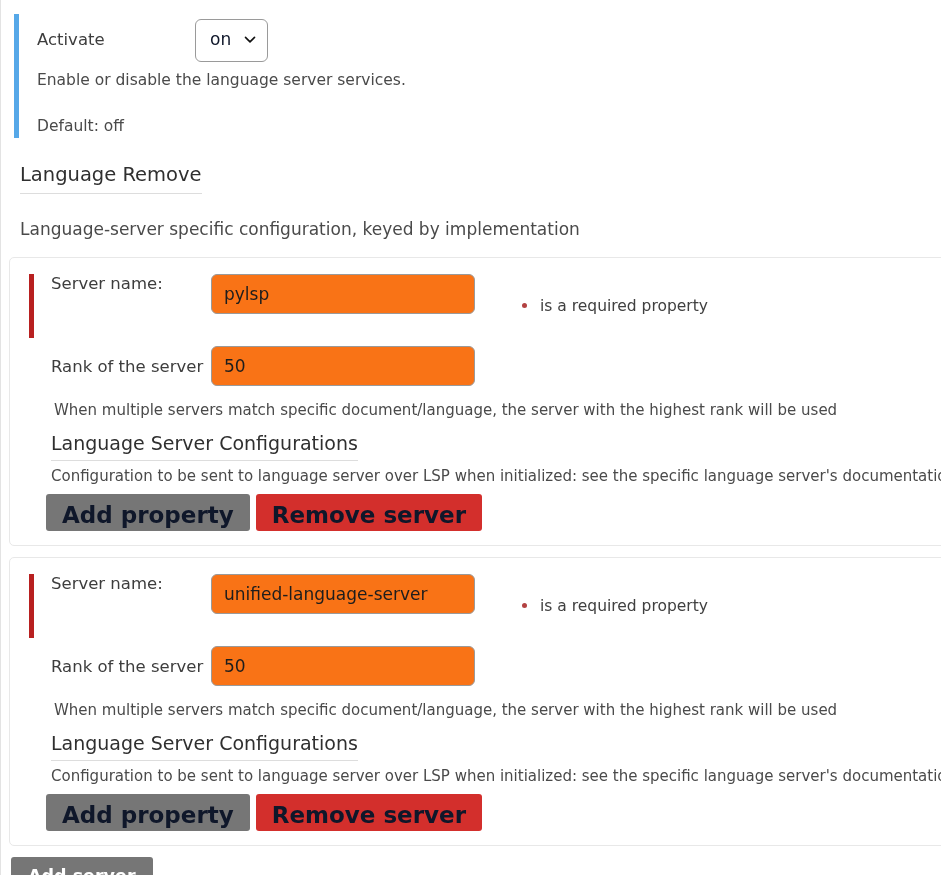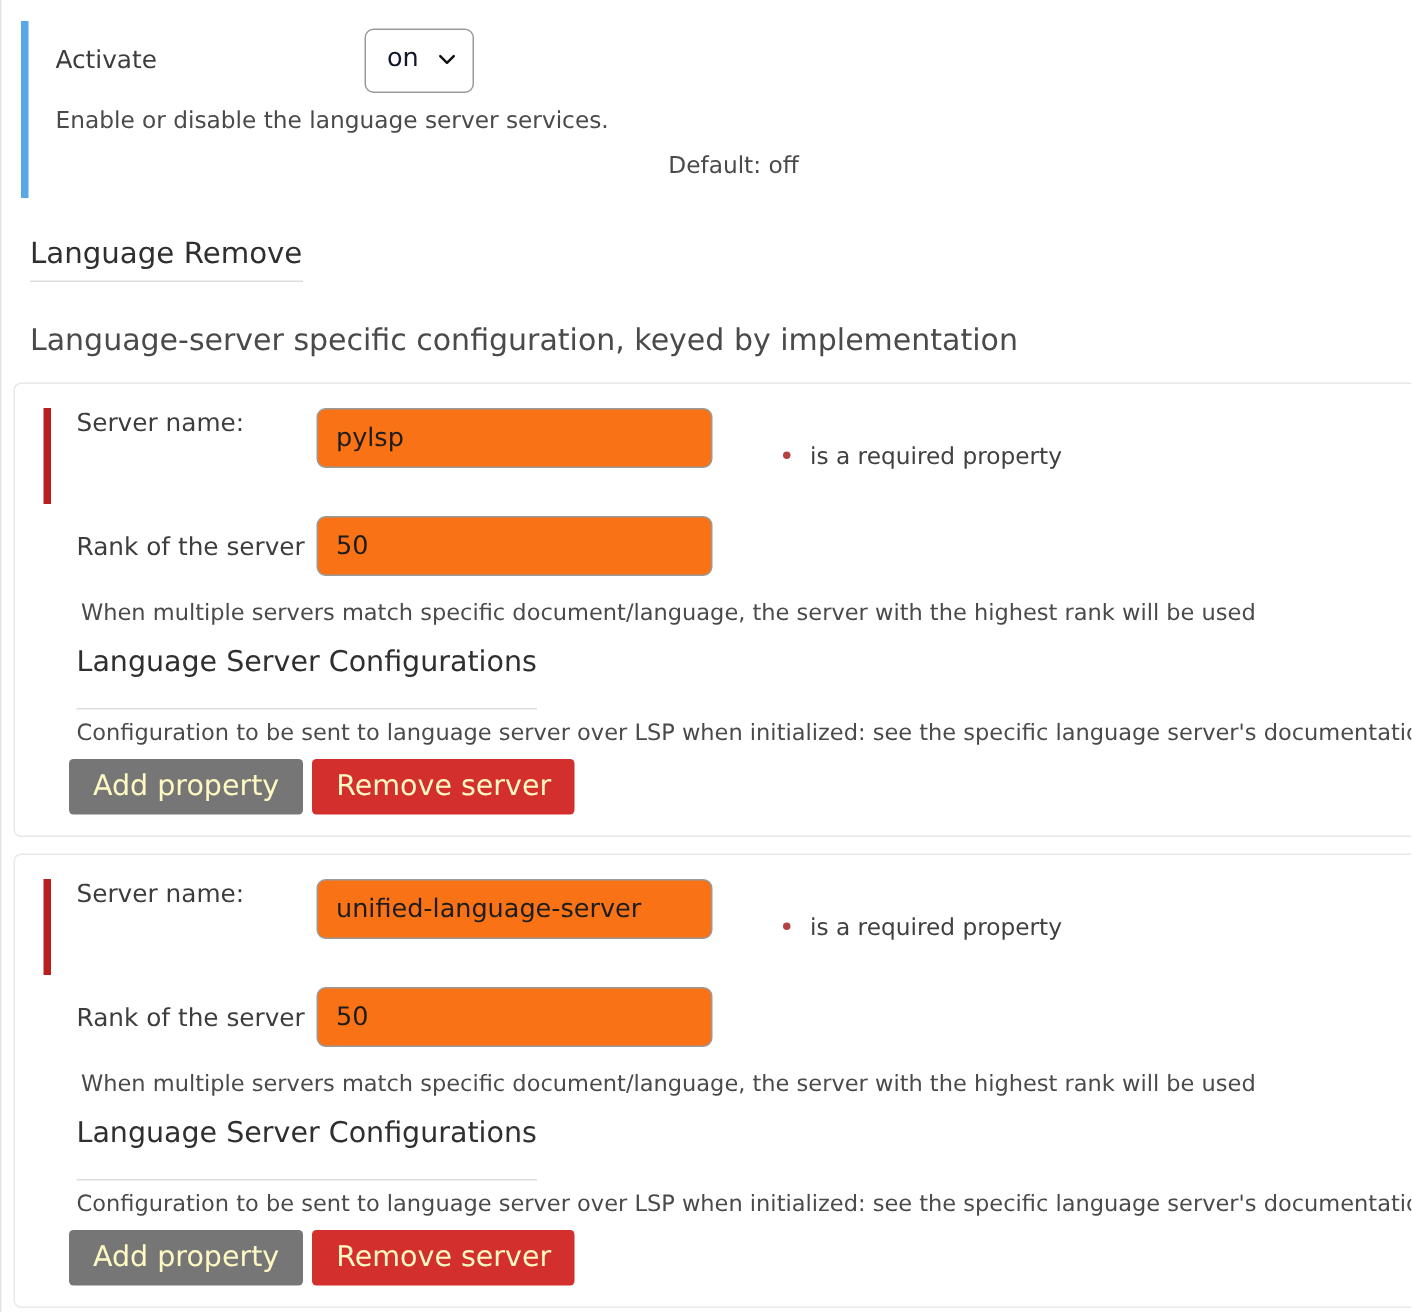--- a/index.html
+++ b/index.html
@@ -33,21 +33,20 @@
     margin: 14px 0 0 13px;
     padding-left: 18px;
     border-left: 5px solid #56a8e8;
     min-height: 118px;
     box-sizing: border-box;
   }
   .activate-row {
     display: flex;
     align-items: center;
     height: 52px;
-    gap: 48px;
   }
   .activate-label {
     font-size: 16.5px;
     color: #3d3d3d;
     width: 158px;
     flex: none;
     line-height: 1.2;
   }
   .select-wrap {
     position: relative;
@@ -77,38 +76,38 @@
     pointer-events: none;
     width: 12px;
     height: 12px;
   }
   .help-line {
     font-size: 15.5px;
     color: #4a4a4a;
     line-height: 1.45;
     margin: 3px 0 0 0;
   }
-  .help-line.second { margin-top: 8px; text-align: center; }
+  .help-line.second { margin-top: 24px; }
 
   
   .section {
     margin: 26px 0 0 19px;
   }
   .section-title {
     display: inline-block;
     font-size: 19.5px;
     font-weight: 400;
     color: #2f2f2f;
     margin: 0;
     padding-bottom: 7px;
     border-bottom: 1px solid #dddddd;
     line-height: 1.15;
   }
   .section-desc {
-    font-size: 20px;
+    font-size: 17px;
     color: #4a4a4a;
     margin: 24px 0 0 0;
     line-height: 1.4;
   }
 
   
   .cards {
     margin-top: 15px;
     margin-left: 8px;
   }
@@ -191,43 +190,43 @@
     padding-left: 44px;
     white-space: nowrap;
     line-height: 1.4;
   }
   .sub-title {
     display: inline-block;
     font-size: 19px;
     font-weight: 400;
     color: #2f2f2f;
     margin: 12px 0 0 41px;
-    padding-bottom: 19px;
+    padding-bottom: 5px;
     border-bottom: 1px solid #dddddd;
     line-height: 1.15;
   }
   .sub-desc {
     font-size: 15px;
     color: #4a4a4a;
     margin: 5px 0 0 0;
     padding-left: 41px;
     white-space: nowrap;
     line-height: 1.4;
   }
   .btn-row {
     margin: 7px 0 0 0;
     padding-left: 36px;
     display: flex;
     gap: 6px;
   }
   button.btn {
     font-family: "DejaVu Sans", "Liberation Sans", sans-serif;
-    font-size: 19px;
-    font-weight: normal;
-    color: #fef9c3;
+    font-size: 23px;
+    font-weight: bold;
+    color: #0f172a;
     border: none;
     border-radius: 3px;
     padding: 7px 16px;
     height: 37px;
     box-sizing: border-box;
     cursor: pointer;
     line-height: 1.25;
   }
   button.btn-grey { background: #767676; }
   button.btn-red  { background: #d32f2c; }

